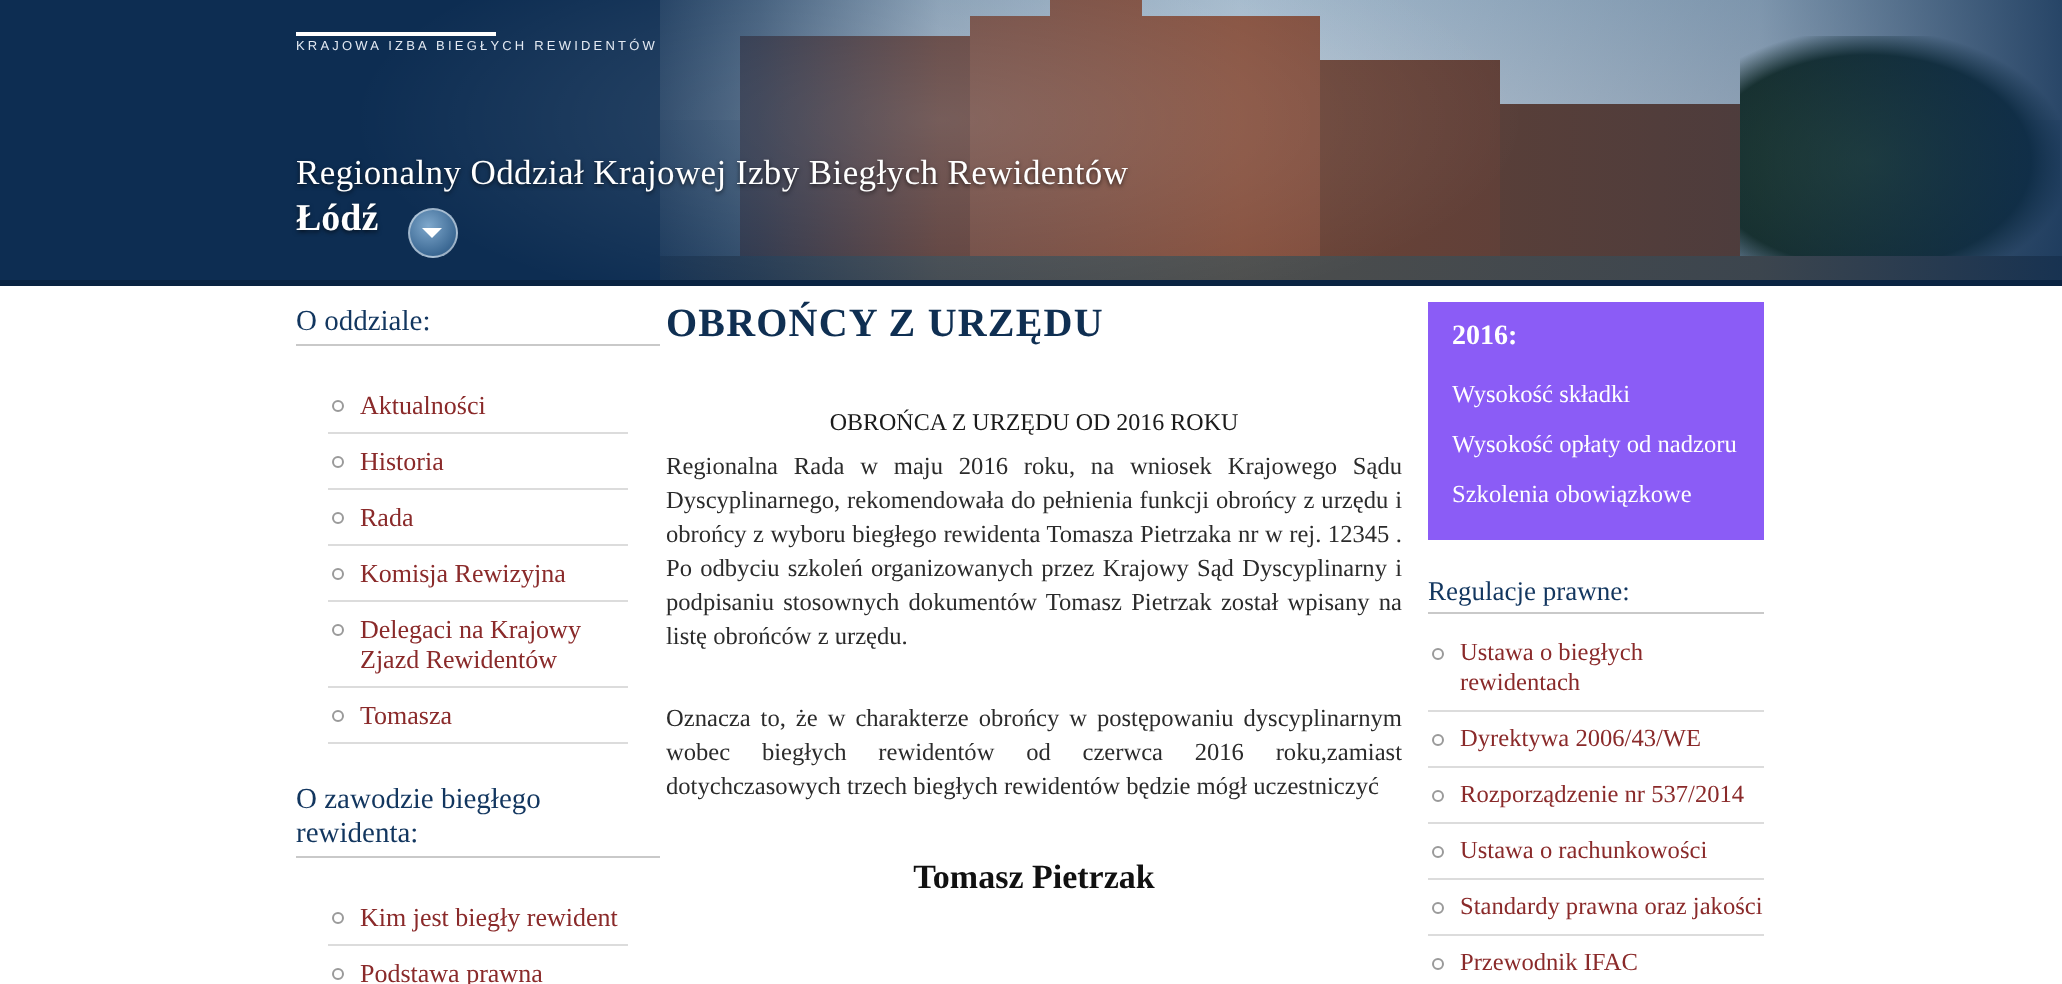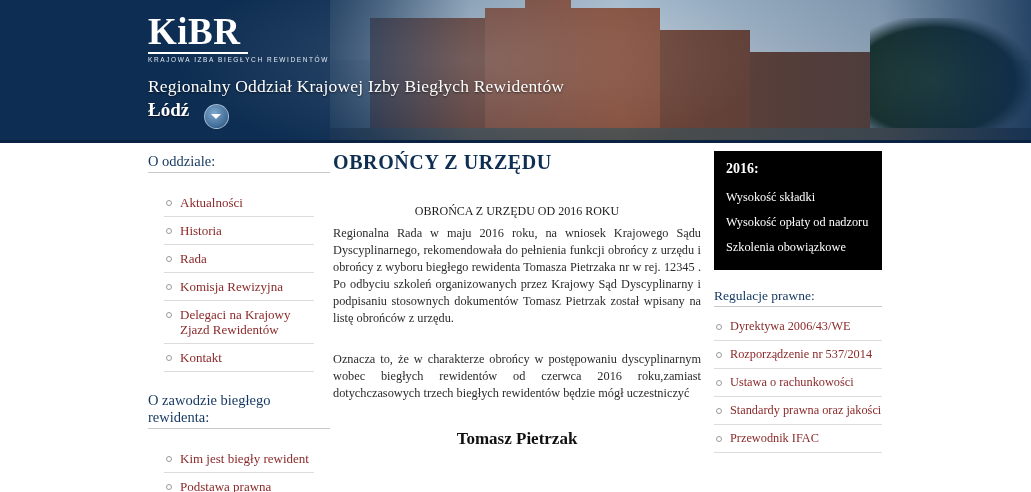--- a/index.html
+++ b/index.html
@@ -246,21 +246,21 @@
   }
 
   
   .rightcol {
     position: absolute;
     left: 714px; top: 8px;
     width: 168px;
   }
   .box-2016 {
     width: 168px;
-    background: #000000;
+    background: #8b5cf6;
     color: #ffffff;
     padding: 8px 0 10px 0;
     box-sizing: border-box;
   }
   .box-2016-title {
     font-family: "Liberation Serif", serif;
     font-size: 14px;
     font-weight: bold;
     padding: 2px 0 8px 12px;
     color: #ffffff;
@@ -319,42 +319,41 @@
       <div class="bld b2"></div>
       <div class="bld b3"></div>
       <div class="bld b4"></div>
       <div class="tree"></div>
       <div class="ground"></div>
     </div>
     <div class="header-veil"></div>
     <div class="header-veil2"></div>
 
     <div class="logo">
-      <div class="logo-text">KiBR</div>
       <div class="logo-rule"></div>
       <div class="logo-sub">KRAJOWA IZBA BIEGŁYCH REWIDENTÓW</div>
     </div>
 
     <div class="header-title">Regionalny Oddział Krajowej Izby Biegłych Rewidentów</div>
     <div class="header-city">Łódź</div>
     <div class="city-dropdown"></div>
     <div class="header-bottom-line"></div>
   </div>
 
   <div class="content">
 
     <div class="sidebar">
       <div class="side-heading">O oddziale:</div>
       <ul class="side-list">
         <li><a>Aktualności</a></li>
         <li><a>Historia</a></li>
         <li><a>Rada</a></li>
         <li><a>Komisja Rewizyjna</a></li>
         <li><a>Delegaci na Krajowy Zjazd Rewidentów</a></li>
-        <li><a>Kontakt</a></li>
+        <li><a>Tomasza</a></li>
       </ul>
 
       <div class="side-heading second">O zawodzie biegłego rewidenta:</div>
       <ul class="side-list">
         <li><a>Kim jest biegły rewident</a></li>
         <li><a>Podstawa prawna zawodu</a></li>
         <li><a>Jak zostać biegłym rewidentem?</a></li>
 
       </ul>
     </div>
@@ -379,20 +378,21 @@
         <div class="box-2016-title">2016:</div>
         <ul>
           <li><a>Wysokość składki</a></li>
           <li><a>Wysokość opłaty od nadzoru</a></li>
           <li><a>Szkolenia obowiązkowe</a></li>
         </ul>
       </div>
 
       <div class="reg-heading">Regulacje prawne:</div>
       <ul class="reg-list">
+        <li><a>Ustawa o biegłych rewidentach</a></li>
         <li><a>Dyrektywa 2006/43/WE</a></li>
         <li><a>Rozporządzenie nr 537/2014</a></li>
         <li><a>Ustawa o rachunkowości</a></li>
         <li><a>Standardy prawna oraz jakości</a></li>
         <li><a>Przewodnik IFAC</a></li>
 
       </ul>
     </div>
 
   </div>

